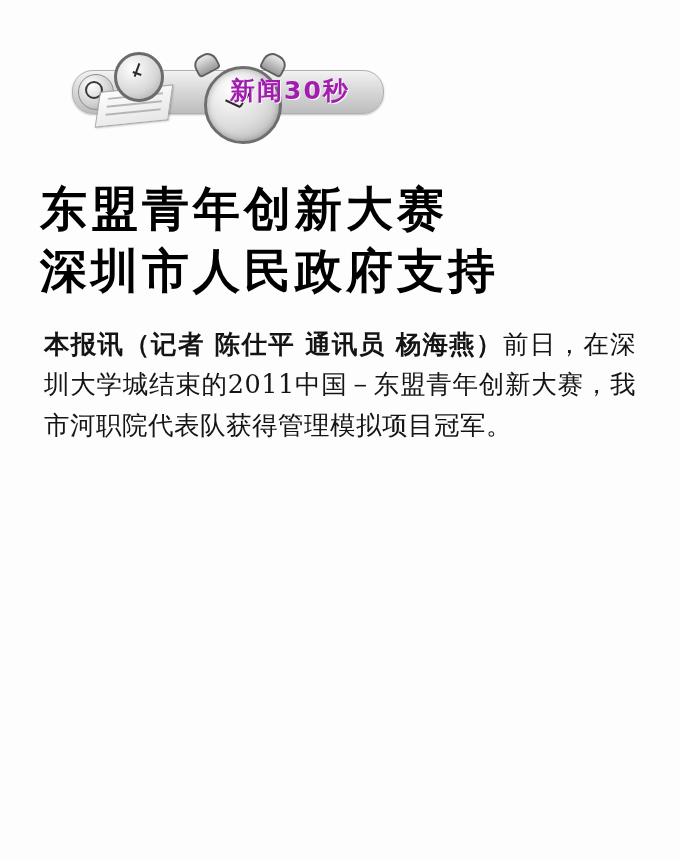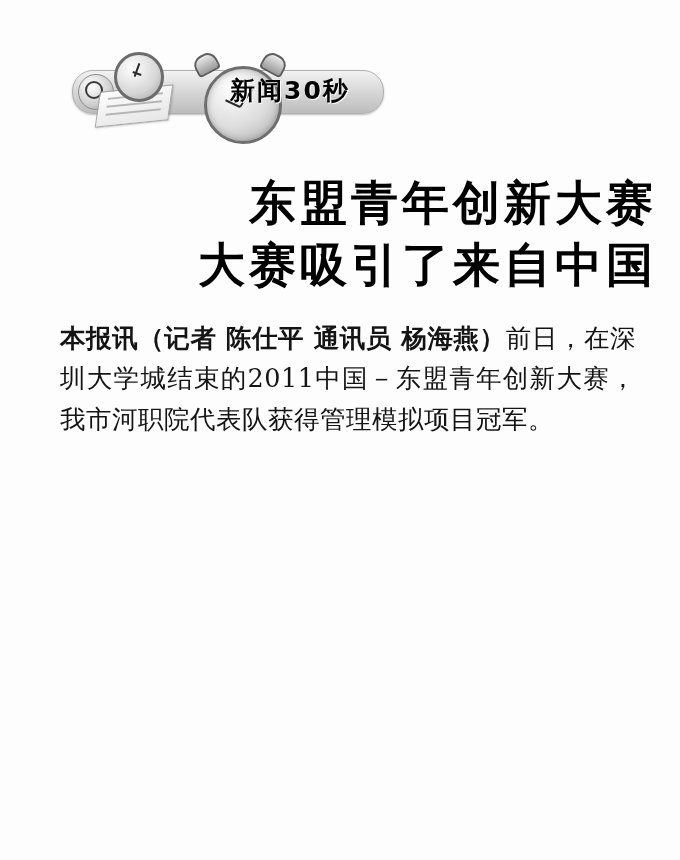--- a/index.html
+++ b/index.html
@@ -167,30 +167,30 @@
     margin: 6px 8px 0 8px;
   }
   .banner-text {
     position: absolute;
     left: 158px;
     top: 26px;
     font-family: "DejaVu Sans", "Liberation Sans", sans-serif;
     font-size: 25px;
     font-weight: bold;
     letter-spacing: 2px;
-    color: #000000;
+    color: #a21caf;
     text-shadow: 1px 1px 0 #ffffff;
     white-space: nowrap;
   }
 
   
   .headline {
-    text-align: right;
-    margin: 22px 0 0 0;
-    padding: 0 23px;
+    text-align: left;
+    margin: 28px 0 0 0;
+    padding: 0 40px;
   }
   .headline-line {
     font-family: "DejaVu Serif", "Liberation Serif", serif;
     font-weight: bold;
     font-size: 47px;
     letter-spacing: 4px;
     line-height: 1.32;
     color: #000000;
     white-space: nowrap;
   }
@@ -200,21 +200,21 @@
     margin: 22px 44px 0 44px;
     width: 592px;
   }
   .para {
     font-family: "DejaVu Serif", "Liberation Serif", serif;
     font-size: 25.5px;
     line-height: 1.58;
     letter-spacing: 0.5px;
     text-align: justify;
     text-justify: inter-ideograph;
-    margin: 0 0 2px 16px;
+    margin: 0 0 2px 0;
     color: #141414;
   }
   .para.indent { text-indent: 2em; }
   .lede-label {
     font-weight: bold;
   }
 </style>
 </head>
 <body>
 
@@ -233,20 +233,20 @@
       <div class="bell-l"></div>
       <div class="bell-r"></div>
       <div class="clock-small"></div>
       <div class="clock-big"></div>
       <div class="banner-text">新闻30秒</div>
     </div>
   </div>
 
   <div class="headline">
     <div class="headline-line">东盟青年创新大赛</div>
-    <div class="headline-line">大赛吸引了来自中国</div>
+    <div class="headline-line">深圳市人民政府支持</div>
   </div>
 
   <div class="article">
     <p class="para"><span class="lede-label">本报讯（记者 陈仕平 通讯员 杨海燕）</span><span>前日，在深圳大学城结束的2011中国－东盟青年创新大赛，我市河职院代表队获得管理模拟项目冠军。</span></p>
   </div>
 
 </div>
 
 </body></html>

